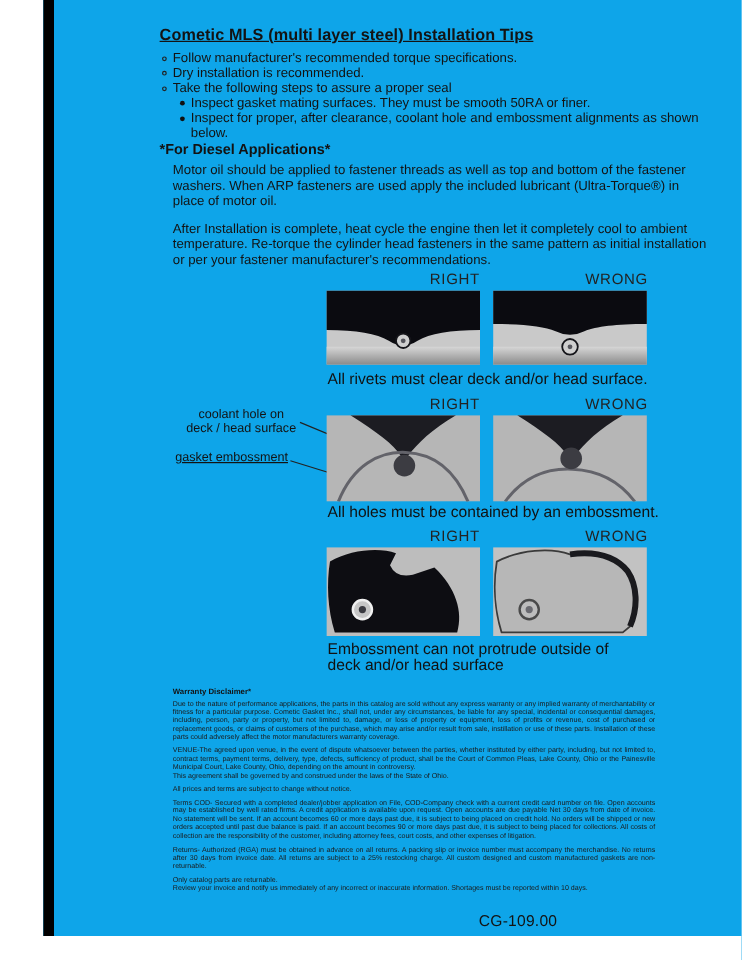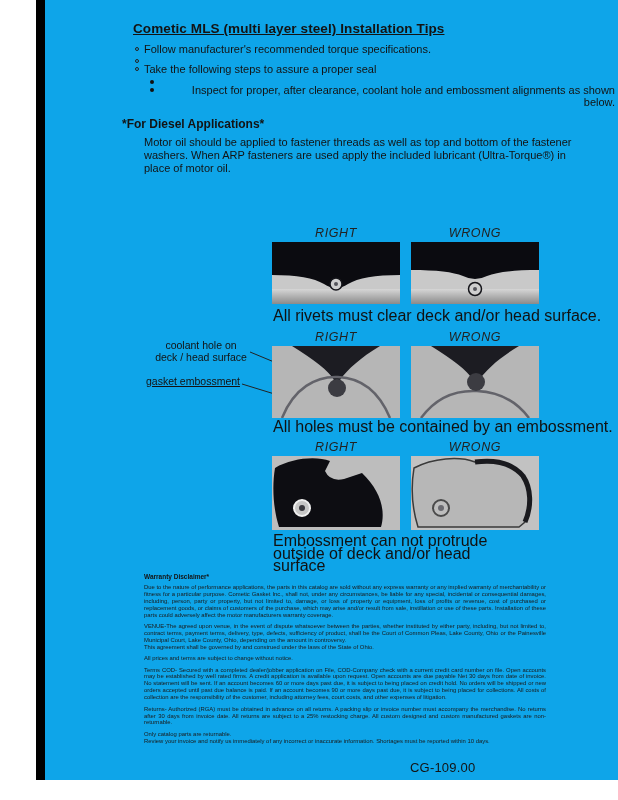--- a/index.html
+++ b/index.html
@@ -4,77 +4,80 @@
 <style>
   * { margin:0; padding:0; box-sizing:border-box; }
   html,body { background:#ffffff; }
   body { font-family:"Liberation Sans", sans-serif; color:#131313; }
   .page { position:relative; width:618px; height:780px; background:#0ea5e9; overflow:hidden;margin-left:36px; }
   .scan-bar { position:absolute; left:0; top:0; width:9px; height:800px; background:#000; }
 
   .title { position:absolute; left:97px; top:21px; font-size:13.5px; font-weight:bold;
            text-decoration:underline; letter-spacing:0.1px; }
 
-  .tips { position:absolute; left:99px; top:43px; width:480px; font-size:11px;text-align:right; }
+  .tips { position:absolute; left:99px; top:43px; width:480px; font-size:11px; }
   .tip { display:flex; align-items:flex-start; line-height:12.4px; }
   .tip .sq { width:4px; height:4px; border:1px solid #222; border-radius:50%; margin:4px 5px 0 0; flex:none; }
   .subtip { margin-left:15px; }
   .subtip .dot { width:4px; height:4px; background:#111; border-radius:50%; margin:4px 5px 0 0; flex:none; }
 
-  .diesel-heading { position:absolute; left:86px; top:117px; font-size:12px; font-weight:bold; }
+  .diesel-heading { position:absolute; left:97px; top:117px; font-size:12px; font-weight:bold; }
   .diesel-body { position:absolute; left:108px; top:136px; width:448px; font-size:11px; line-height:13px; }
   .diesel-body p { margin-bottom:10px; }
 
-  .dlabel { position:absolute; width:128px; text-align:center; font-size:12.5px; letter-spacing:0.6px; color:#222;font-style:italic; }
+  .dlabel { position:absolute; width:128px; text-align:right; font-size:12.5px; letter-spacing:0.6px; color:#222; }
   .dframe { position:absolute; width:128px; line-height:0; }
   .dframe svg { display:block; }
-  .dcaption { position:absolute; left:237px; font-size:16px; line-height:12.5px; color:#111; }
+  .dcaption { position:absolute; left:237px; font-size:13px; line-height:12.5px; color:#111; }
 
   .side-label { position:absolute; font-size:10.5px; line-height:11.5px; text-align:center; white-space:pre-line; }
   .pointer-overlay { position:absolute; left:200px; top:344px; width:112px; height:64px; pointer-events:none; }
 
   .warranty { position:absolute; left:108px; top:573px; width:402px; }
   .warranty-heading { font-size:6.5px; font-weight:bold; margin-bottom:4px; }
   .warranty p { font-size:5.9px; line-height:6.9px; margin-bottom:4.5px; text-align:justify;
                 white-space:pre-line; color:#1a1a1a; }
 
-  .footer { position:absolute; left:374px; top:760px; font-size:13px; letter-spacing:0.2px; }
+  .footer { position:absolute; left:363px; top:760px; font-size:13px; letter-spacing:0.2px; }
 </style>
 </head>
 <body>
 
 <div class="page">
   <div class="scan-bar"></div>
 
   <div class="title">Cometic MLS (multi layer steel) Installation Tips</div>
 
   <div class="tips">
     <div class="tip">
         <span class="sq"></span>
         <span>Follow manufacturer's recommended torque specifications.</span>
       </div>
     <div class="tip">
         <span class="sq"></span>
+        <span>Dry installation is recommended.</span>
       </div>
     <div class="tip">
         <span class="sq"></span>
         <span>Take the following steps to assure a proper seal</span>
       </div>
     <div class="tip subtip">
         <span class="dot"></span>
+        <span>Inspect gasket mating surfaces.  They must be smooth 50RA or finer.</span>
       </div>
     <div class="tip subtip">
         <span class="dot"></span>
         <span>Inspect for proper, after clearance, coolant hole and embossment alignments as shown below.</span>
       </div>
   </div>
 
   <div class="diesel-heading">*For Diesel Applications*</div>
   <div class="diesel-body">
     <p>Motor oil should be applied to fastener threads as well as top and bottom of the fastener washers. When ARP fasteners are used apply the included lubricant (Ultra-Torque®) in place of motor oil.</p>
+    <p>After Installation is complete, heat cycle the engine then let it completely cool to ambient temperature. Re-torque the cylinder head fasteners in the same pattern as initial installation or per your fastener manufacturer's recommendations.</p>
   </div>
 
   <div class="dlabel" style="left:236px; top:226px;">RIGHT</div>
   <div class="dlabel" style="left:374px; top:226px; width:130px;">WRONG</div>
 
   <div class="dframe" style="left:236px; top:242px;">
     <svg width="128" height="62" viewBox="0 0 128 62">
       <defs>
         <linearGradient id="deckA" x1="0" y1="0" x2="0" y2="1">
           <stop offset="0" stop-color="#d6d6d6"></stop>

